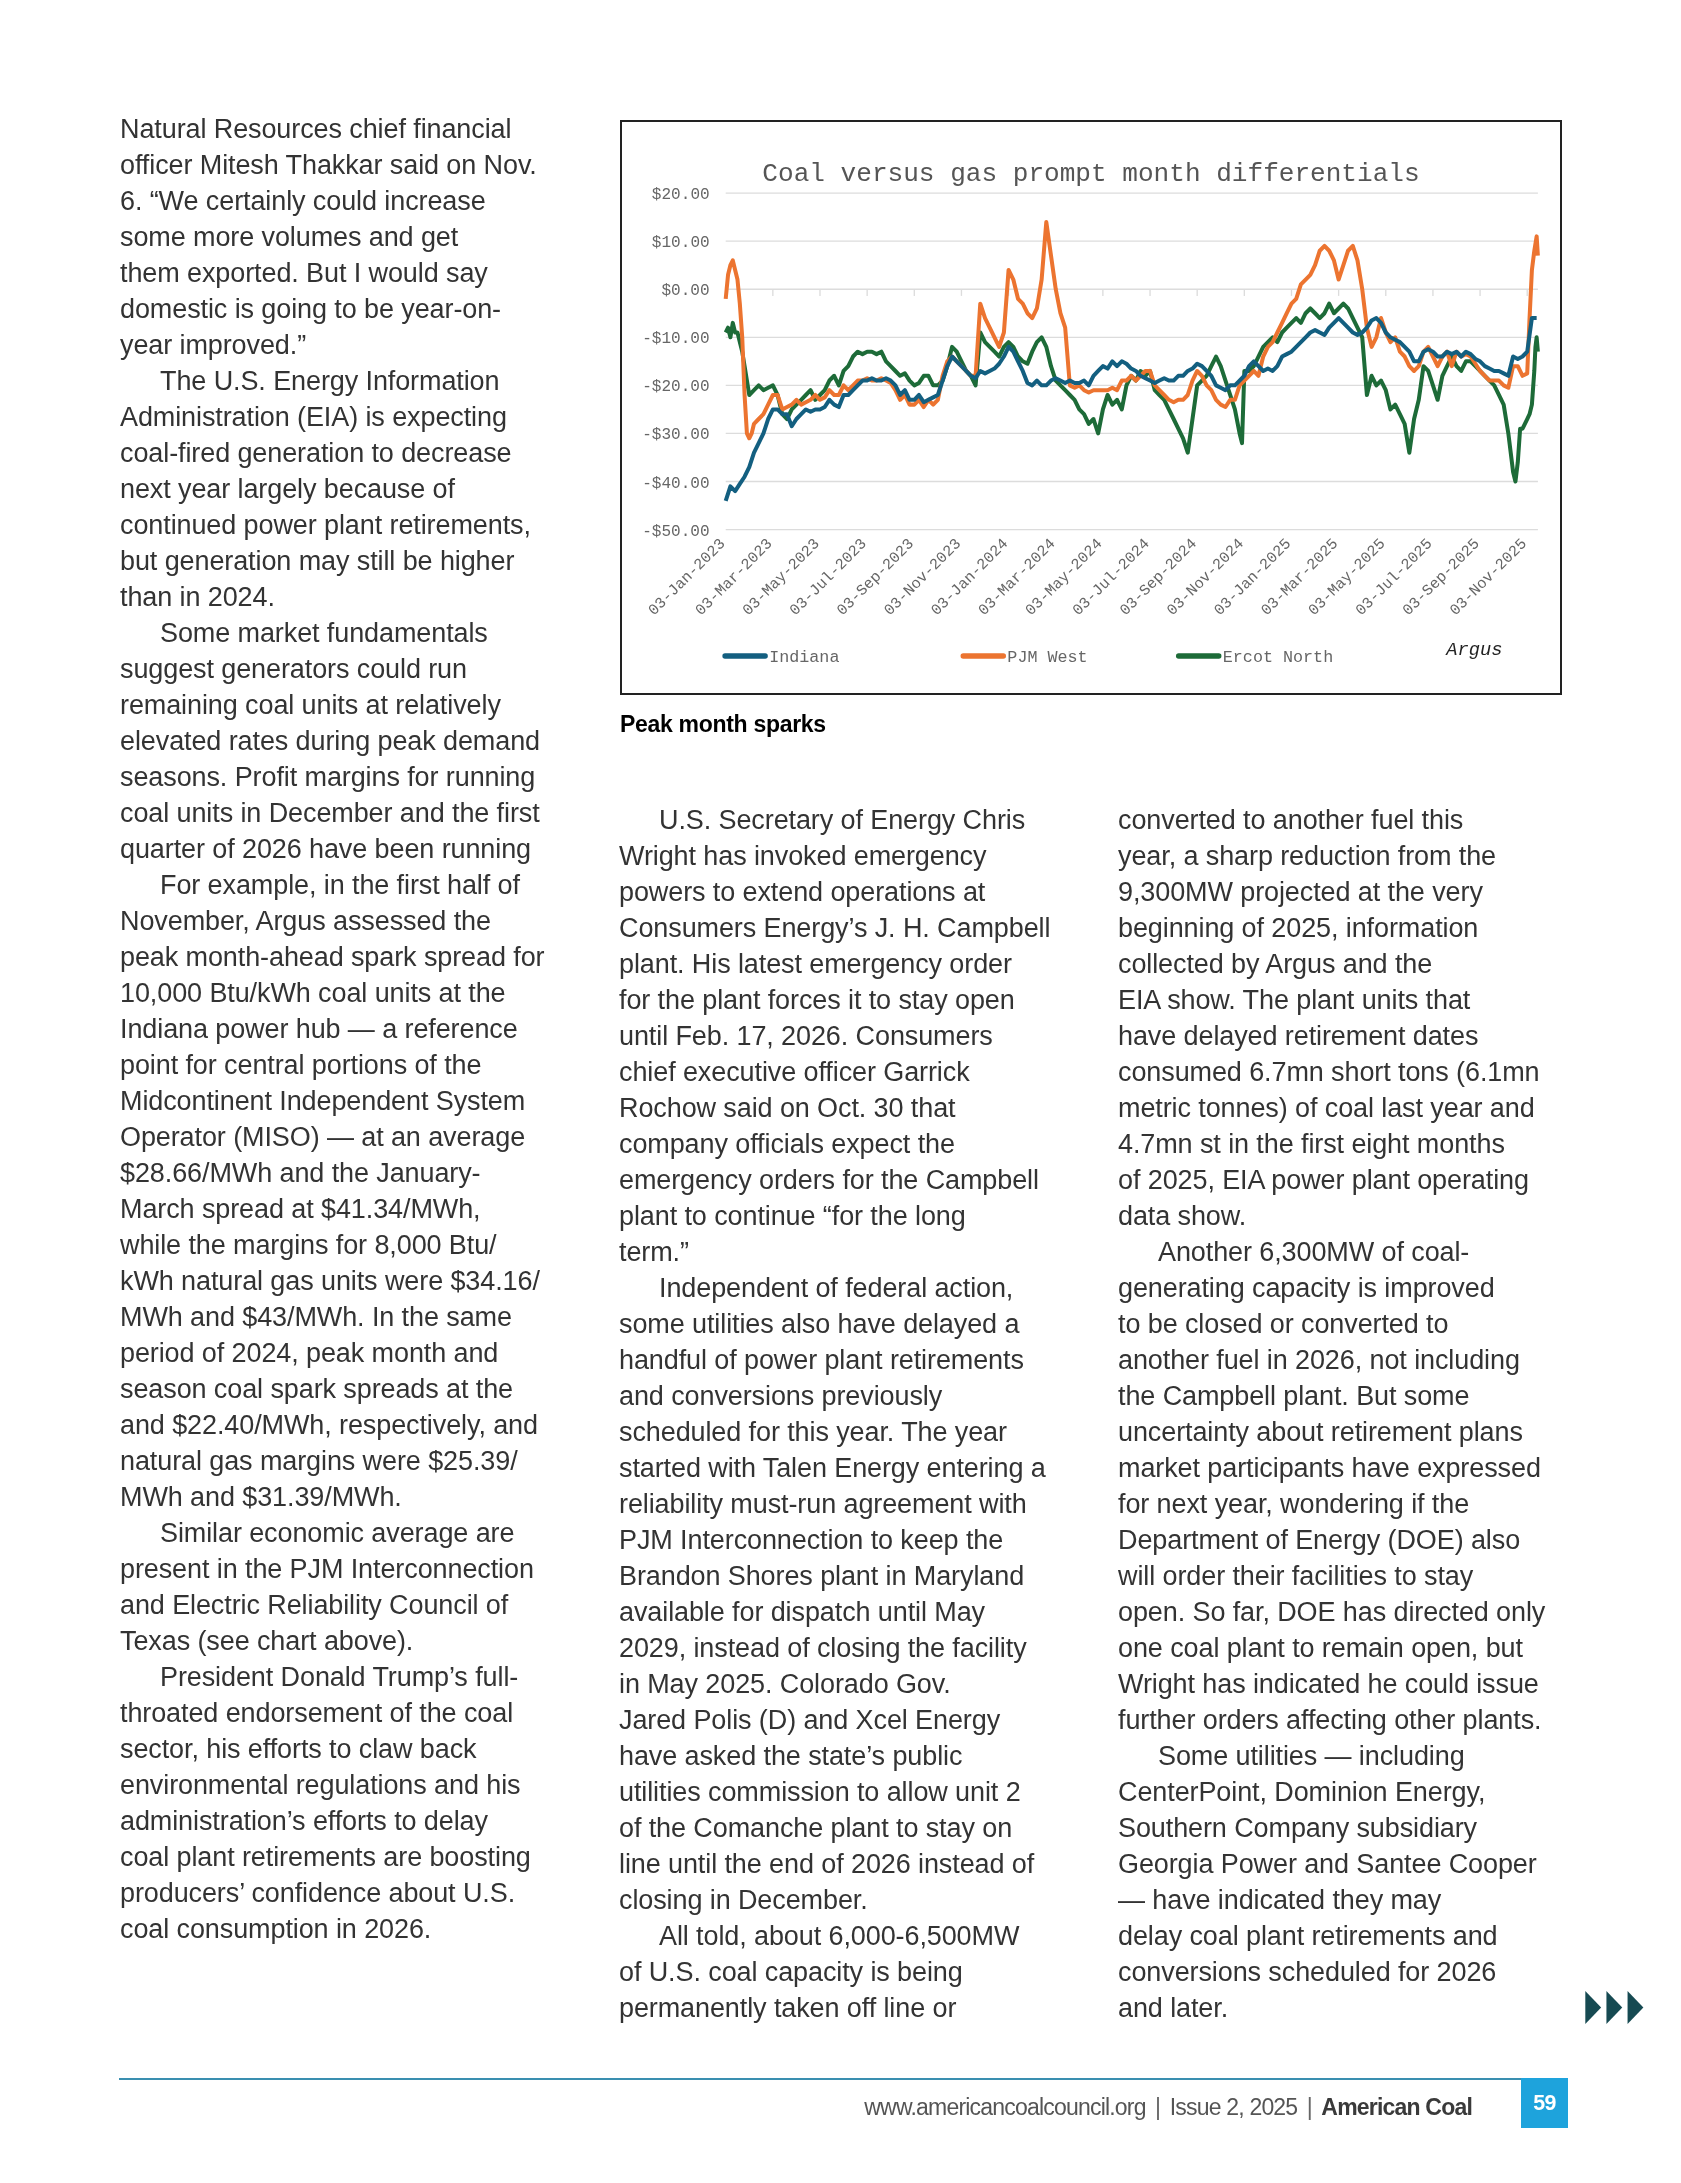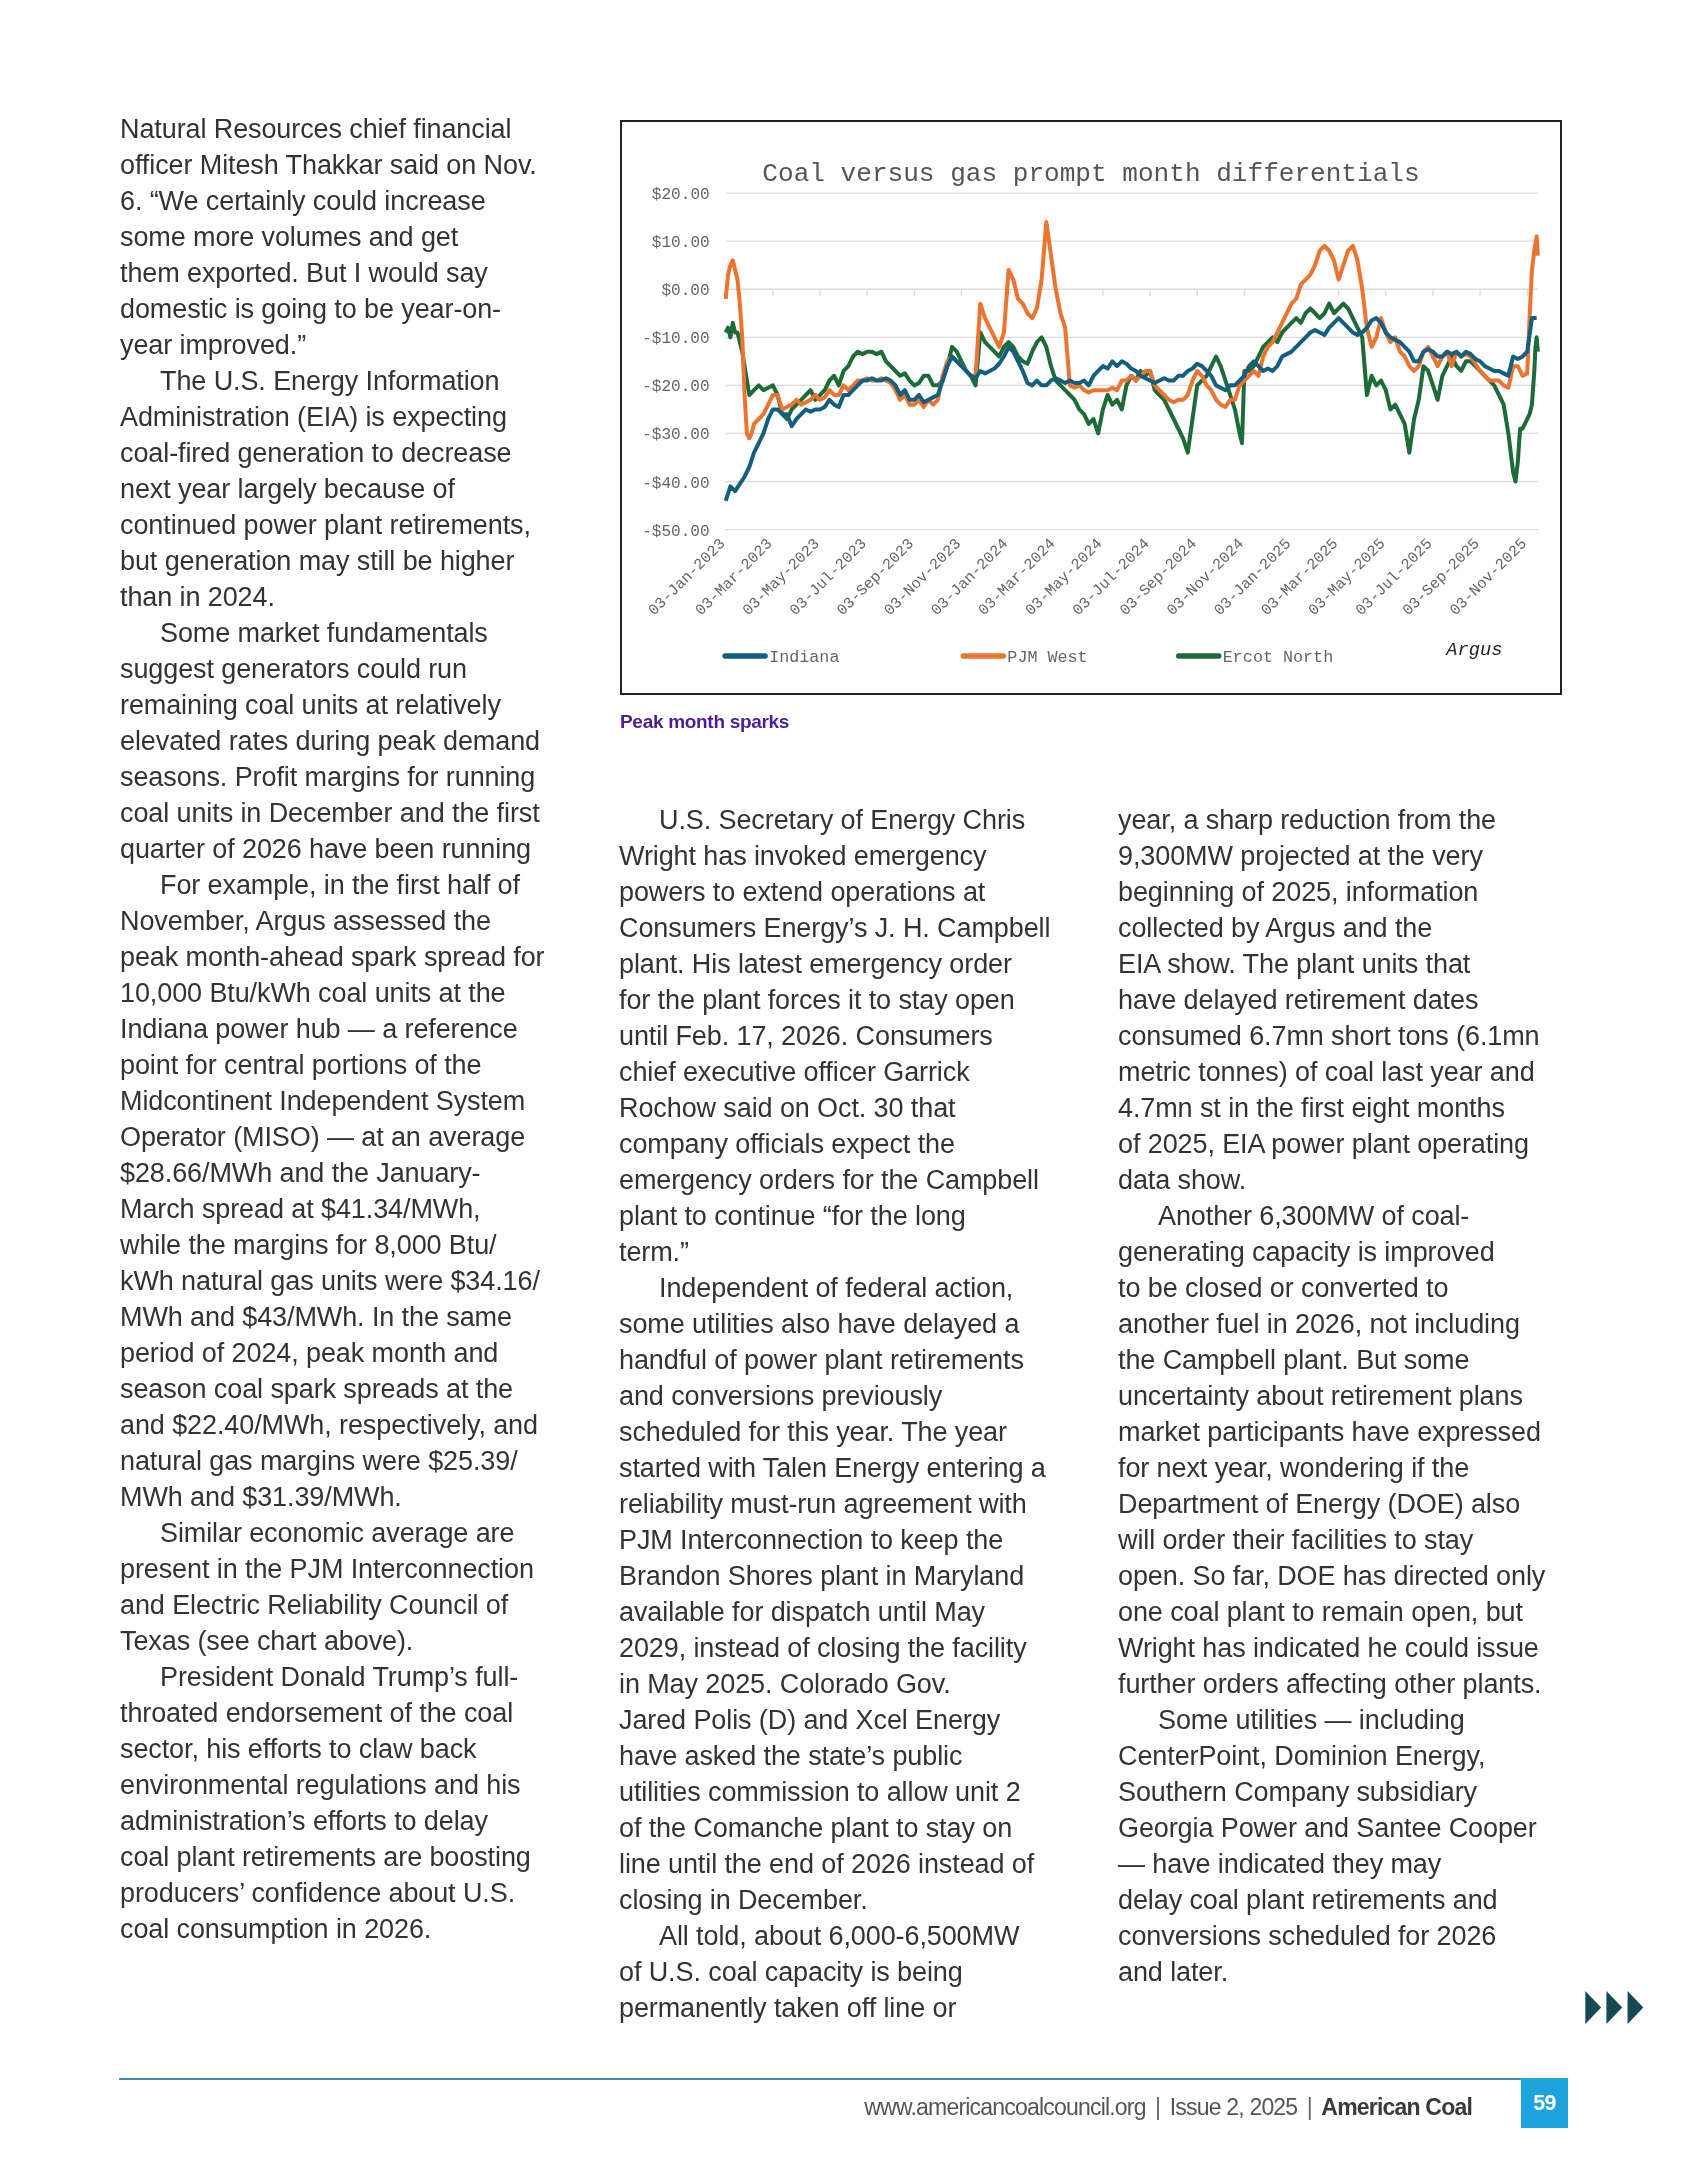--- a/index.html
+++ b/index.html
@@ -6,21 +6,21 @@
   body { width: 1681px; height: 2183px; position: relative; overflow: hidden; font-family: "Liberation Sans", "DejaVu Sans", sans-serif; color: #2b2b2b; }
   .col { position: absolute; font-size: 27px; line-height: 36px; color: #333333; letter-spacing: -0.1px; }
   .col p { margin: 0; }
   #col-left { left: 120px; top: 111px; width: 455px; }
   #col-mid { left: 619px; top: 802px; width: 455px; }
   #col-right { left: 1118px; top: 802px; width: 455px; }
   .line { display: block; white-space: nowrap; }
 
   #chart-box { position: absolute; left: 620px; top: 120px; width: 938px; height: 571px; border: 2.7px solid #222222; background: #fff; }
   #chart-svg { position: absolute; left: 0; top: 0; }
-  #caption { position: absolute; left: 620px; top: 711px; font-family: "Liberation Sans", sans-serif; font-weight: bold; font-size: 19px; color: #4c1d95; letter-spacing: -0.3px; }
+  #caption { position: absolute; left: 620px; top: 711px; font-family: "Liberation Sans", sans-serif; font-weight: bold; font-size: 23px; color: #000000; letter-spacing: -0.3px; }
 
   #footer-rule { position: absolute; left: 119px; top: 2078px; width: 1402px; height: 2px; background: #3a8fb0; }
   #footer-text { position: absolute; right: 209px; top: 2094px; font-size: 23px; color: #555; letter-spacing: -0.8px; white-space: nowrap; }
   #footer-text .sep { margin: 0 9.4px; color: #666; }
   #footer-text .brand { font-weight: bold; color: #3a3a3a; margin-top: 20px; }
   #page-box { position: absolute; left: 1521px; top: 2078px; width: 47px; height: 50px; background: #1ea3dc; color: #fff; font-weight: bold; font-size: 21.4px; display: flex; align-items: center; justify-content: center; letter-spacing: -0.7px; text-align: right; }
   #next-arrows { position: absolute; left: 1585px; top: 1991px; width: 60px; height: 33px; }
 </style>
 </head>
 <body>
@@ -127,20 +127,21 @@
       <span class="line">closing in December.</span>
     </p>
     <p>
       <span class="line" style="padding-left: 40px;">All told, about 6,000-6,500MW</span>
       <span class="line">of U.S. coal capacity is being</span>
       <span class="line">permanently taken off line or</span>
     </p>
   </div>
 <div id="col-right" class="col">
     <p>
+      <span class="line">converted to another fuel this</span>
       <span class="line">year, a sharp reduction from the</span>
       <span class="line">9,300MW projected at the very</span>
       <span class="line">beginning of 2025, information</span>
       <span class="line">collected by Argus and the</span>
       <span class="line">EIA show. The plant units that</span>
       <span class="line">have delayed retirement dates</span>
       <span class="line">consumed 6.7mn short tons (6.1mn</span>
       <span class="line">metric tonnes) of coal last year and</span>
       <span class="line">4.7mn st in the first eight months</span>
       <span class="line">of 2025, EIA power plant operating</span>

